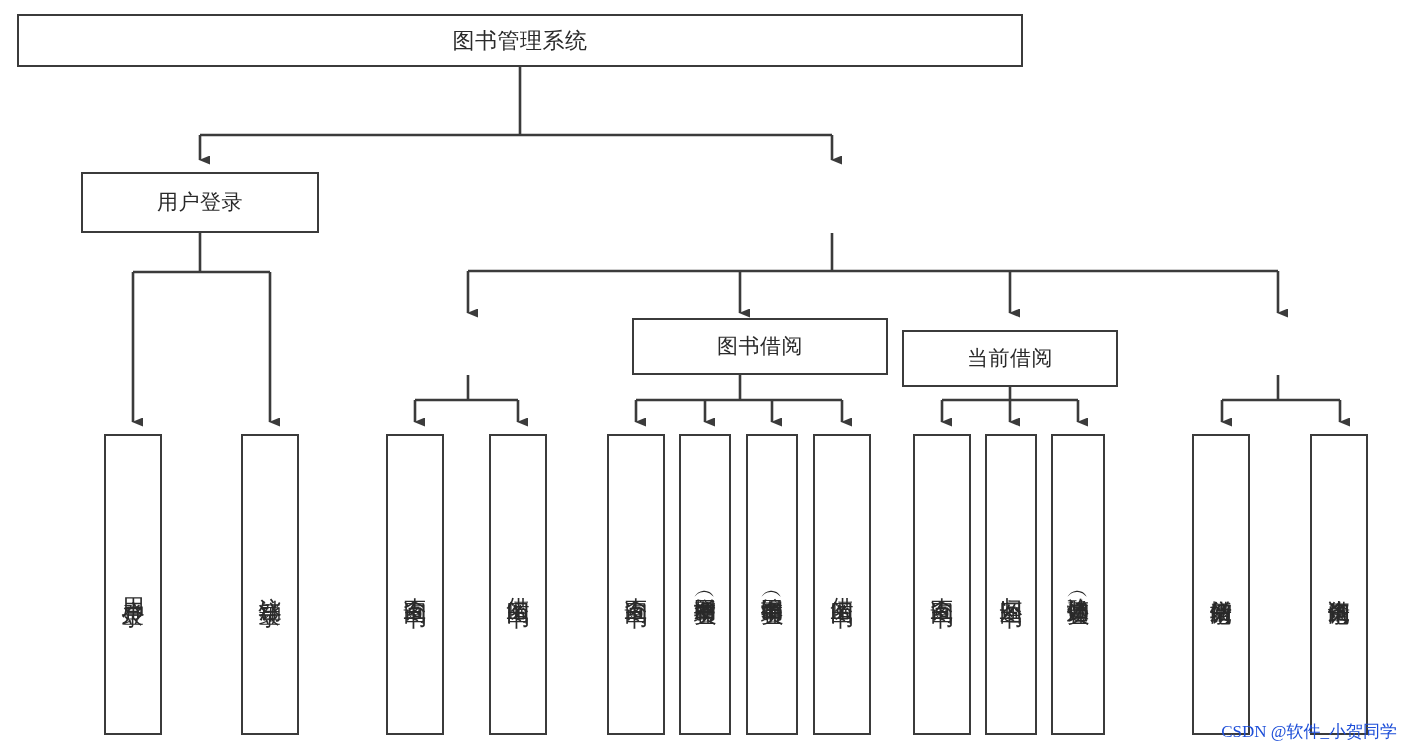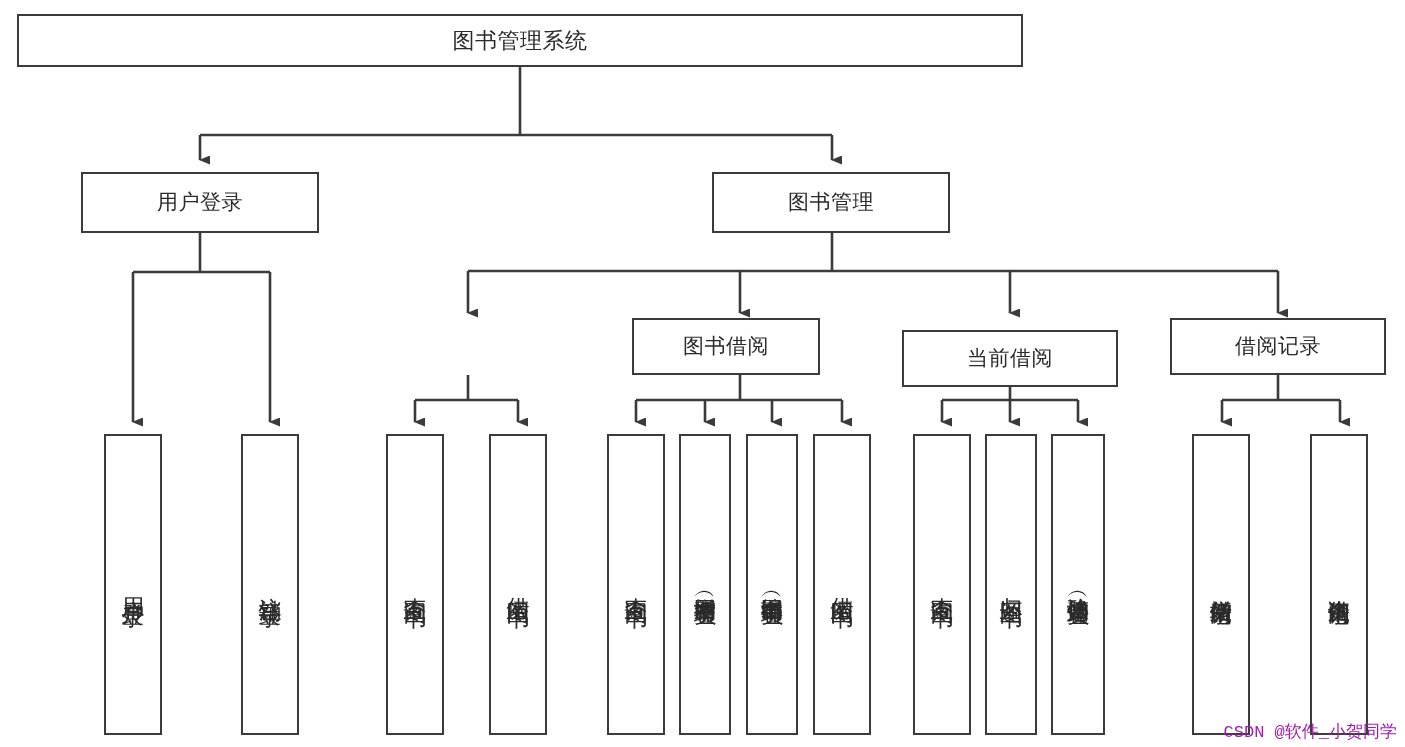--- a/index.html
+++ b/index.html
@@ -68,24 +68,24 @@
   }
   .node.vert.tall-text .node-label {
     font-size: 22px;
     letter-spacing: 1px;
   }
   #watermark {
     position: absolute;
     right: 8px;
     bottom: 4px;
     font-size: 17px;
-    color: #a21caf;
+    color: #1d4ed8;
     white-space: nowrap;
     z-index: 5;
-    font-family: Liberation Mono, monospace;
+    font-family: Liberation Serif, serif;
   }
 </style>
 </head>
 <body>
 
 <div id="diagram-root">
 
   <svg id="edge-layer" viewBox="0 0 1405 747" width="1405" height="747" xmlns="http://www.w3.org/2000/svg">
     <defs>
       <marker id="arrowhead" markerWidth="9" markerHeight="11" refX="4.5" refY="10" orient="auto" markerUnits="userSpaceOnUse">
@@ -136,33 +136,27 @@
     </g>
   </svg>
 
   <div class="node root horiz" style="left:17px; top:14px; width:1006px; height:53px;">
     <span class="node-label">图书管理系统</span>
   </div>
 
   <div class="node horiz" style="left:81px; top:172px; width:238px; height:61px;">
     <span class="node-label">用户登录</span>
   </div>
-  <div class="node horiz" style="left:712px; top:172px; width:238px; height:61px;">
-    <span class="node-label">图书管理</span>
-  </div>
-
-  <div class="node horiz" style="left:632px; top:318px; width:188px; height:57px;">
+
+  <div class="node horiz" style="left:632px; top:318px; width:256px; height:57px;">
     <span class="node-label">图书借阅</span>
   </div>
   <div class="node horiz" style="left:902px; top:318px; width:216px; height:57px;margin-top:12px;">
     <span class="node-label">当前借阅</span>
   </div>
-  <div class="node horiz" style="left:1170px; top:318px; width:216px; height:57px;">
-    <span class="node-label">借阅记录</span>
-  </div>
 
   <div class="node vert" style="left:104px; top:434px; width:58px; height:301px;">
     <span class="node-label">用户登录</span>
   </div>
   <div class="node vert" style="left:241px; top:434px; width:58px; height:301px;">
     <span class="node-label">注销登录</span>
   </div>
 
   <div class="node vert" style="left:386px; top:434px; width:58px; height:301px;">
     <span class="node-label">查询图书</span>

